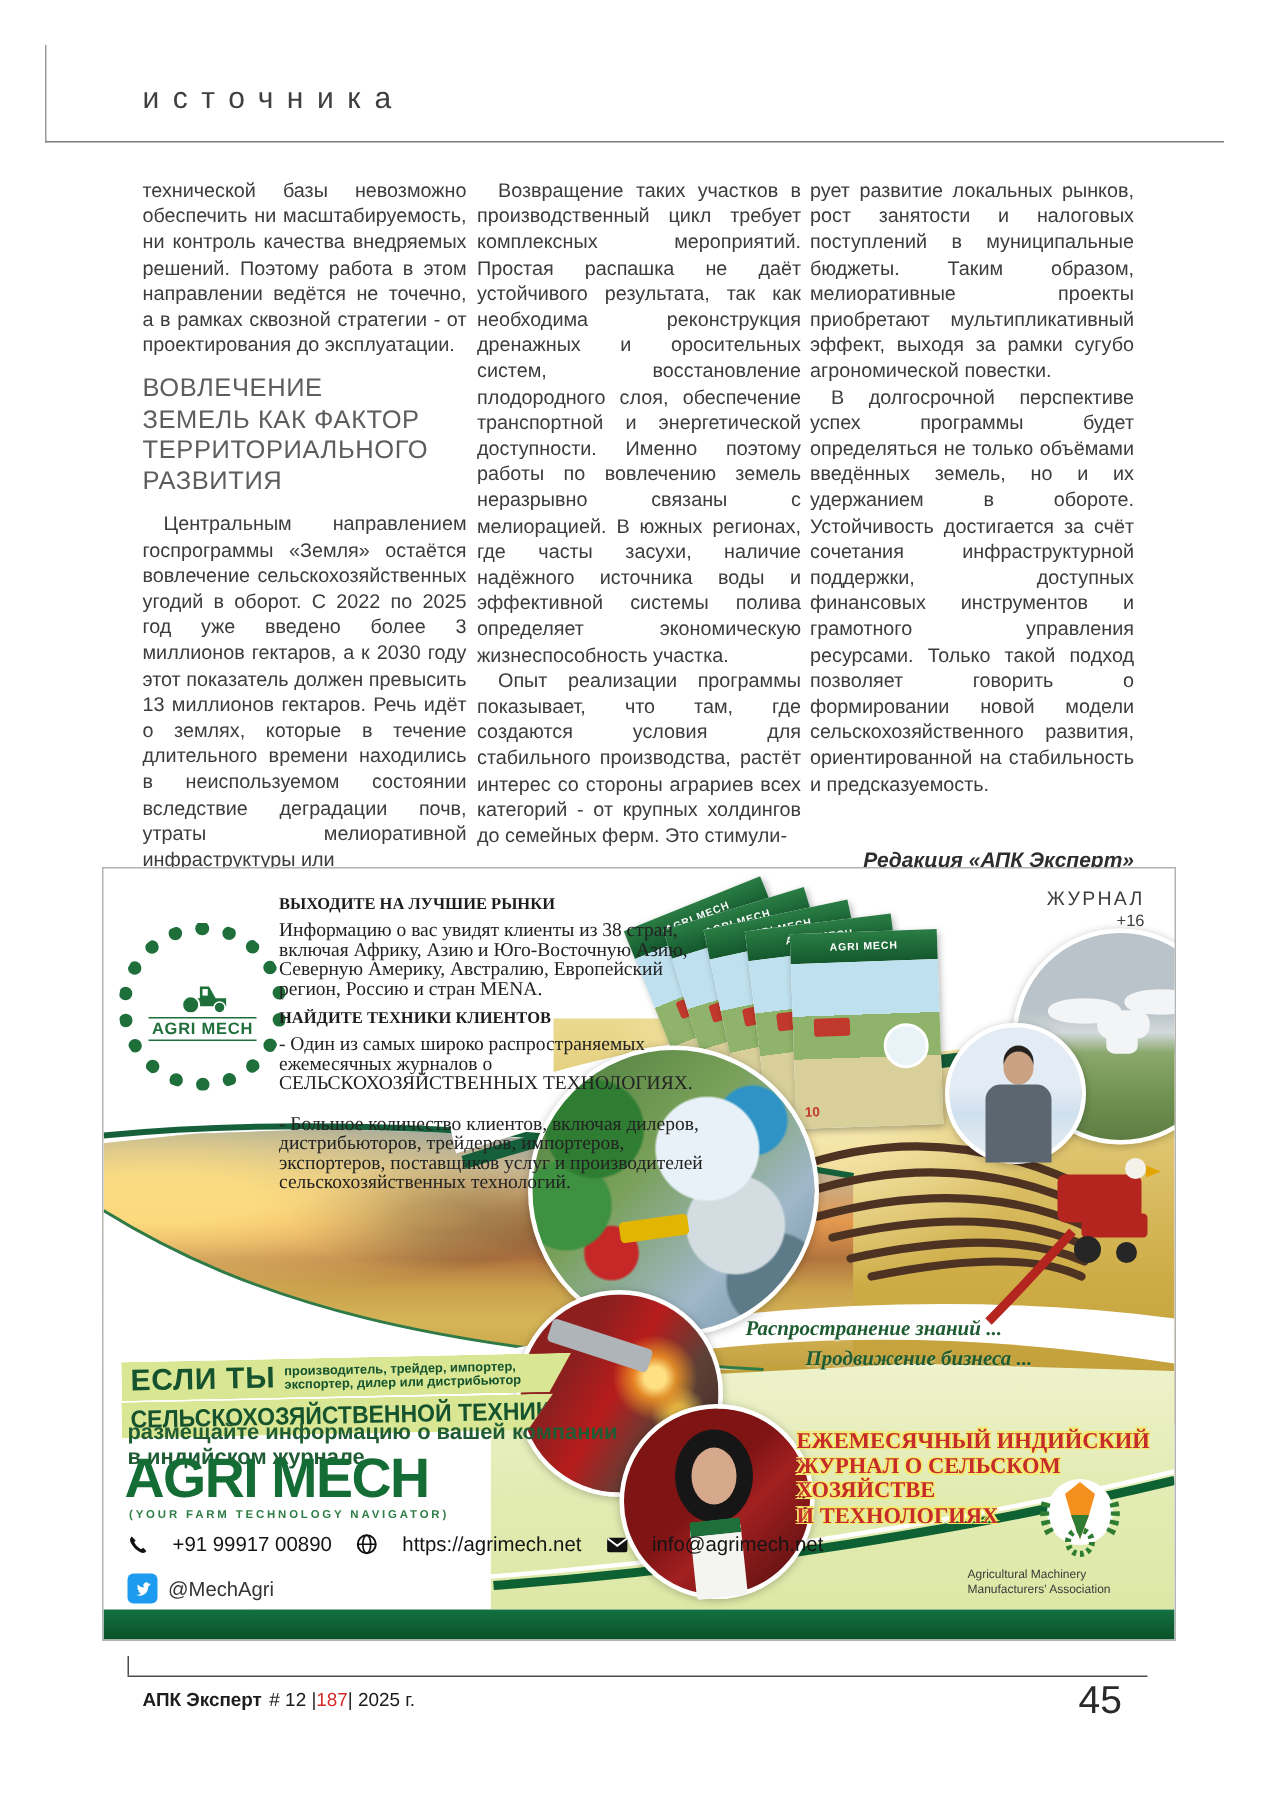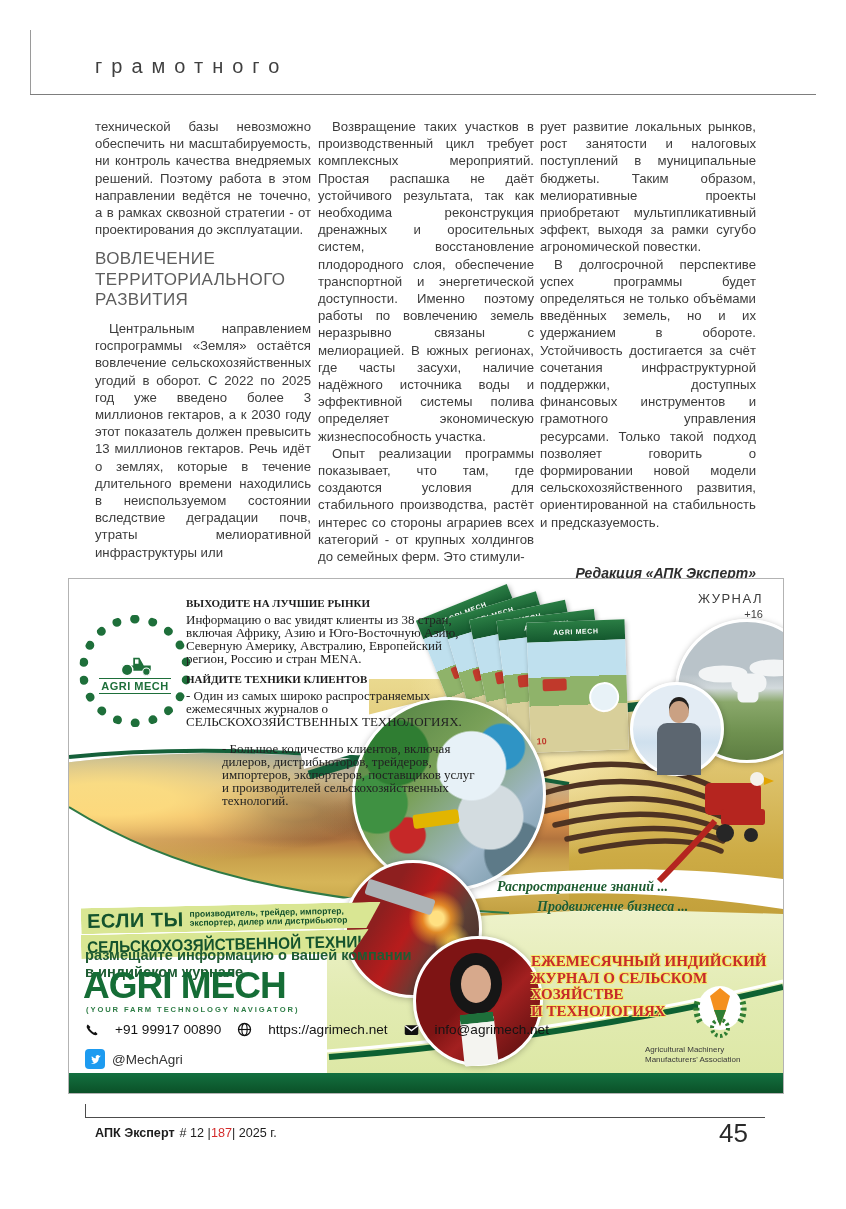--- a/index.html
+++ b/index.html
@@ -27,21 +27,21 @@
   .logo-circle{position:absolute;left:10px;top:36px;width:112px;height:112px;border-radius:50%;
     border:9px dotted #1e6f3a;background:#fff;z-index:6;display:flex;flex-direction:column;
     align-items:center;justify-content:center;box-sizing:border-box;}
   .logo-circle .lg-name{font-size:11px;font-weight:800;color:#1e6f3a;letter-spacing:.5px;border-top:1px solid #1e6f3a;border-bottom:1px solid #1e6f3a;padding:1px 2px;margin-top:2px;}
   
   .ad-copy{position:absolute;left:117px;top:18px;width:290px;z-index:6;
     font-family:"Liberation Serif", serif;color:#1c1c1c;}
   .ad-copy h3{margin:0 0 4px 0;font-size:11px;font-weight:700;}
   .ad-copy h3.h2{margin-top:8px;}
   .ad-copy p{margin:0 0 6px 0;font-size:13px;line-height:13px;color:#222;}
-  .ad-copy p.gap{margin-top:14px;margin-left:36px;}
+  .ad-copy p.gap{margin-top:14px;}
   
   .fan{position:absolute;left:388px;top:10px;width:210px;height:190px;z-index:4;}
   .cover{position:absolute;left:0;top:0;width:98px;height:130px;background:#fff;
     box-shadow:1px 2px 5px rgba(0,0,0,.3);display:flex;flex-direction:column;transform-origin:50% 100%;}
   .cover .chead{height:20px;background:linear-gradient(180deg,#2a7d44,#14582e);display:flex;align-items:center;justify-content:center;}
   .cover .chead span{font-size:7px;font-weight:800;color:#fff;letter-spacing:.6px;white-space:nowrap;}
   .cover .cbody{flex:1;background:linear-gradient(180deg,#bfe0ee 0 32%,#8fb36a 32% 58%,#d8cf9a 58% 100%);position:relative;}
   .cover .cbody::before{content:"";position:absolute;left:14px;top:34%;width:24px;height:12px;background:#c0392b;border-radius:2px;}
   .cover .cbody::after{content:"";position:absolute;right:8px;top:38%;width:26px;height:26px;border-radius:50%;background:#e8f2f7;border:2px solid #fff;}
   .c1{transform:translate(4px,4px) rotate(-22deg);} .c2{transform:translate(21px,11px) rotate(-17deg);}
@@ -136,27 +136,28 @@
   .footer-issue .pre{margin-left:5px;}
   .footer-issue .num{color:#d42b2b;}
   .page-num{position:absolute;right:98px;top:1118px;font-size:26px;color:#2a2a2a;}
 </style>
 </head>
 <body>
 
 <div class="page">
 
   <div class="crop-left"></div>
-  <div class="section-label">грамотного</div>
+  <div class="section-label">источника</div>
   <div class="header-rule"></div>
 
   <div class="col col1">
     <p>технической базы невозможно обеспечить ни масштабируемость, ни контроль качества внедряемых решений. Поэтому работа в этом направлении ведётся не точечно, а в рамках сквозной стратегии - от проектирования до эксплуатации.</p>
     <div class="sec-heading">
       <div>ВОВЛЕЧЕНИЕ</div>
+      <div>ЗЕМЕЛЬ КАК ФАКТОР</div>
       <div>ТЕРРИТОРИАЛЬНОГО</div>
       <div>РАЗВИТИЯ</div>
     </div>
     <p class="ind">Центральным направлением госпрограммы «Земля» остаётся вовлечение сельскохозяйственных угодий в оборот. С 2022 по 2025 год уже введено более 3 миллионов гектаров, а к 2030 году этот показатель должен превысить 13 миллионов гектаров. Речь идёт о землях, которые в течение длительного времени находились в неиспользуемом состоянии вследствие деградации почв, утраты мелиоративной инфраструктуры или</p>
   </div>
   <div class="col col2">
     <p class="ind">Возвращение таких участков в производственный цикл требует комплексных мероприятий. Простая распашка не даёт устойчивого результата, так как необходима реконструкция дренажных и оросительных систем, восстановление плодородного слоя, обеспечение транспортной и энергетической доступности. Именно поэтому работы по вовлечению земель неразрывно связаны с мелиорацией. В южных регионах, где часты засухи, наличие надёжного источника воды и эффективной системы полива определяет экономическую жизнеспособность участка.</p>
     <p class="ind">Опыт реализации программы показывает, что там, где создаются условия для стабильного производства, растёт интерес со стороны аграриев всех категорий - от крупных холдингов до семейных ферм. Это стимули-</p>
   </div>
   <div class="col col3">

